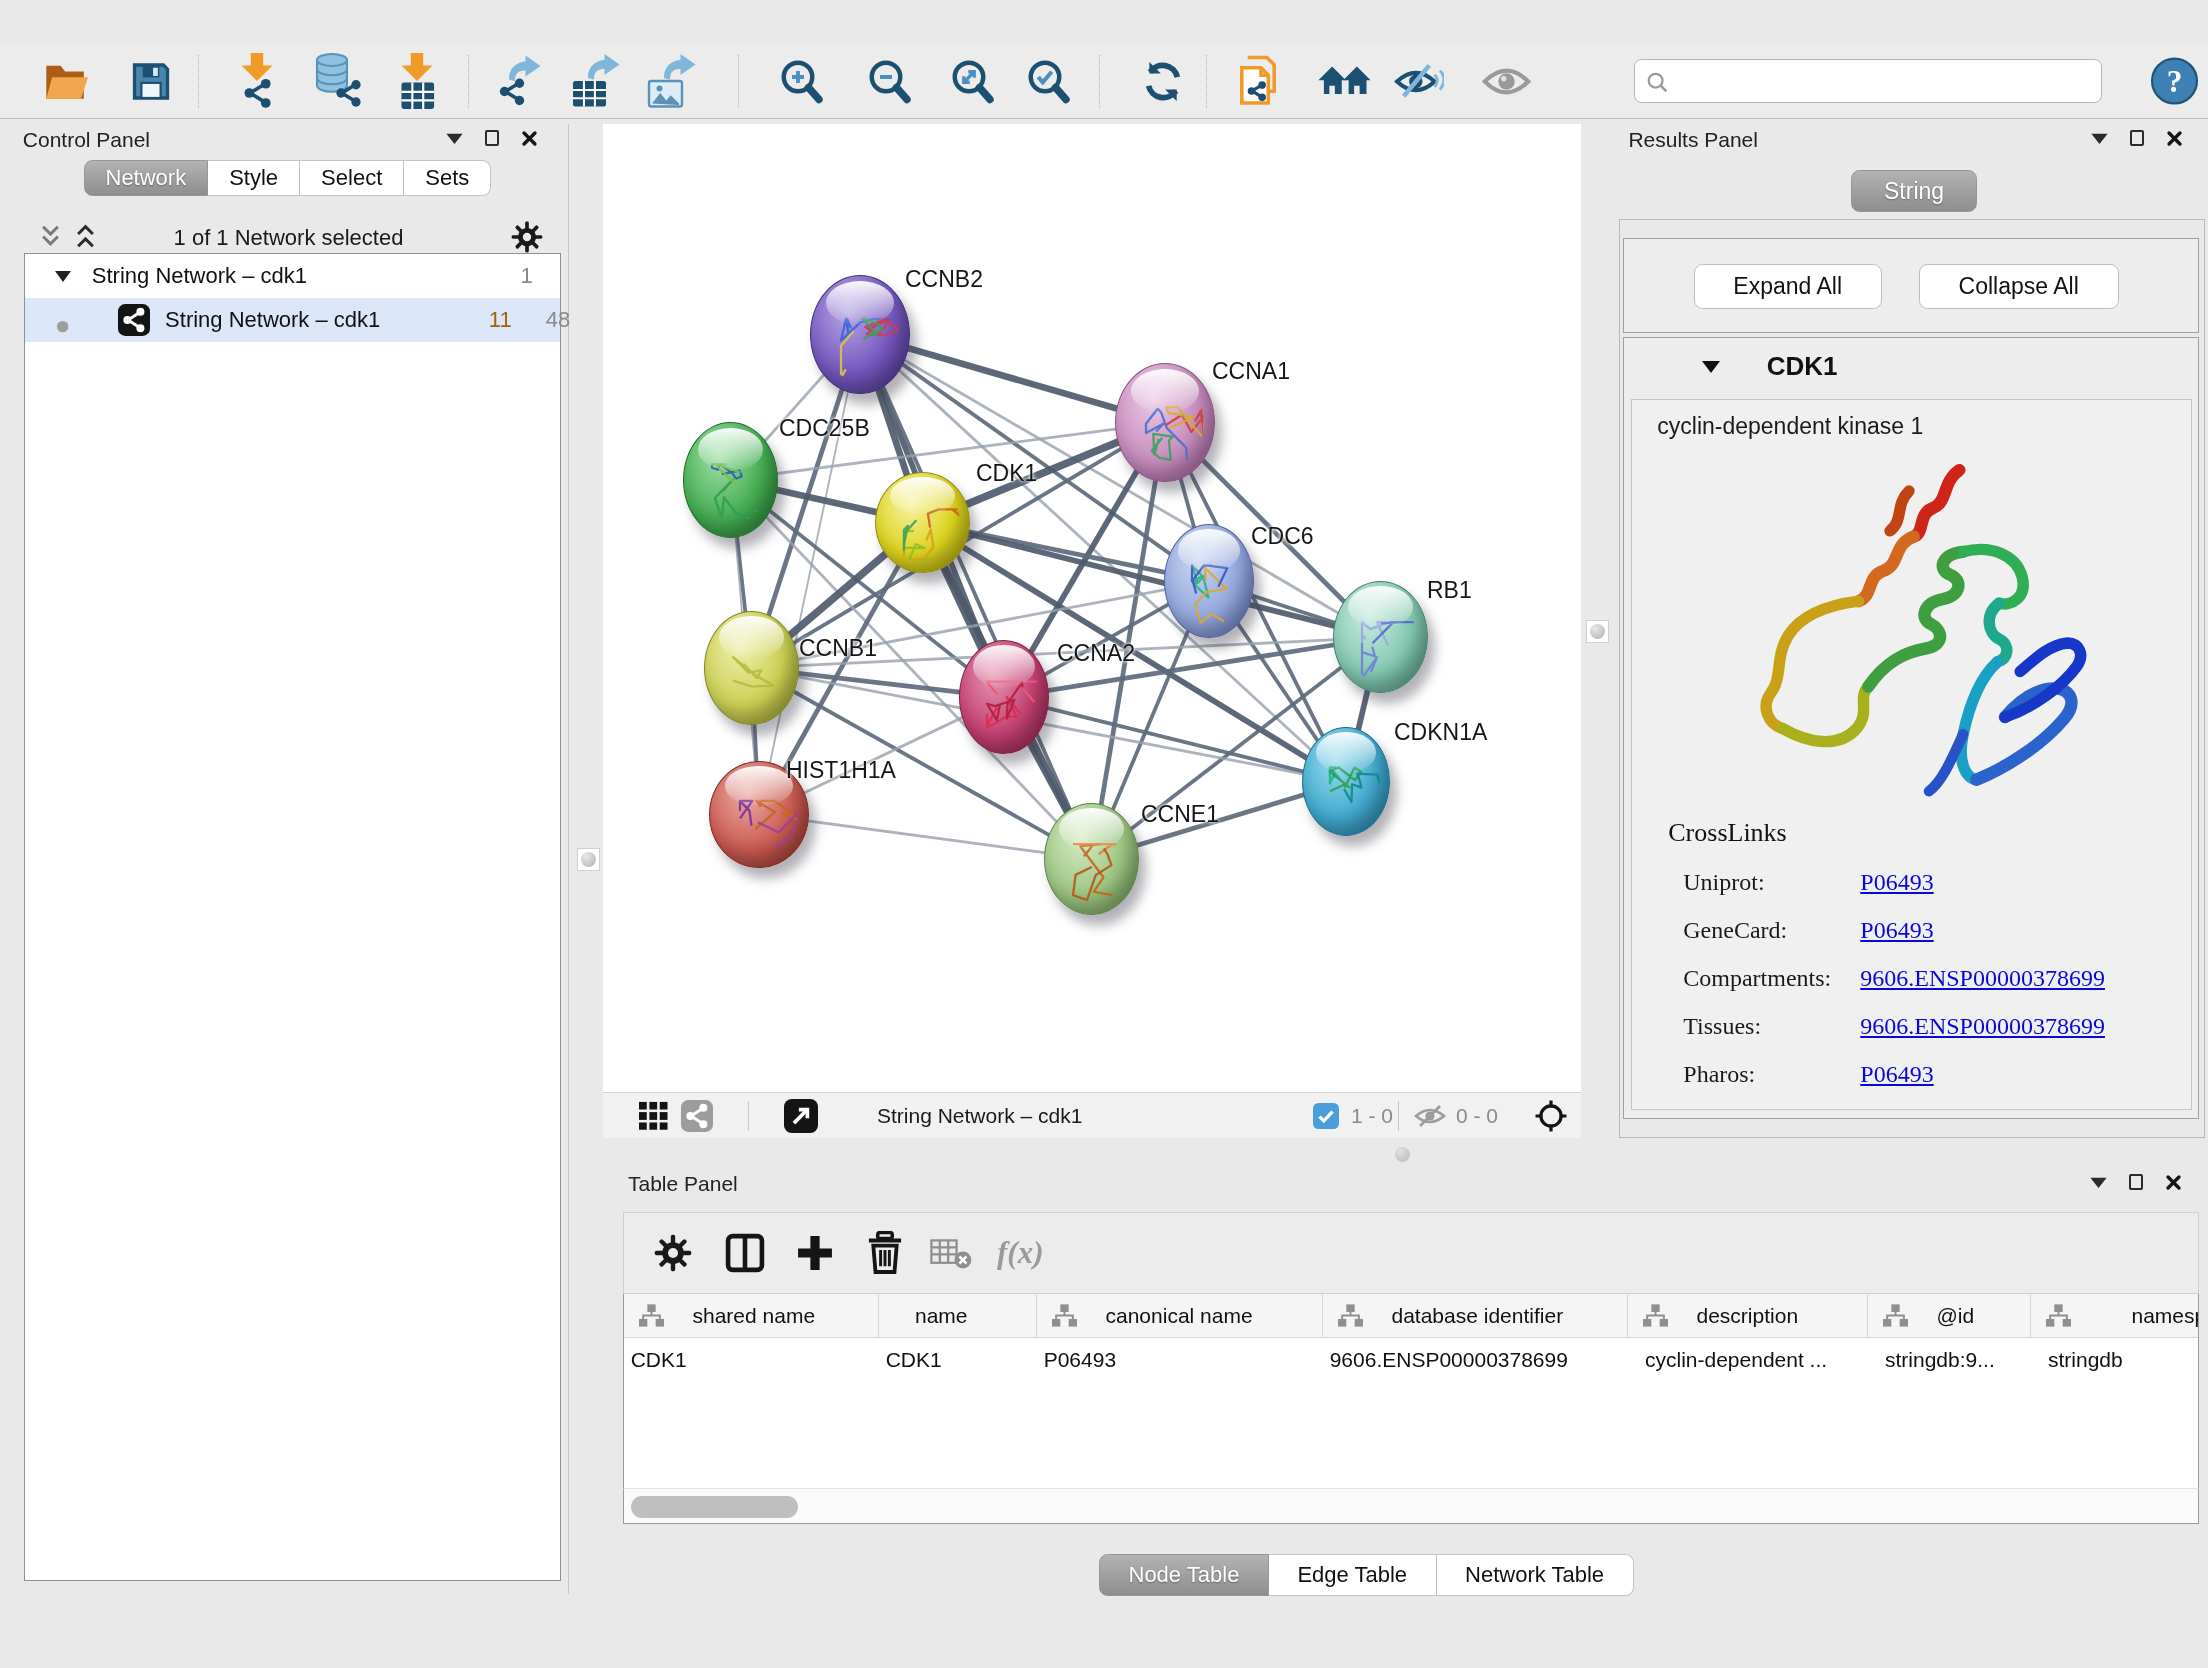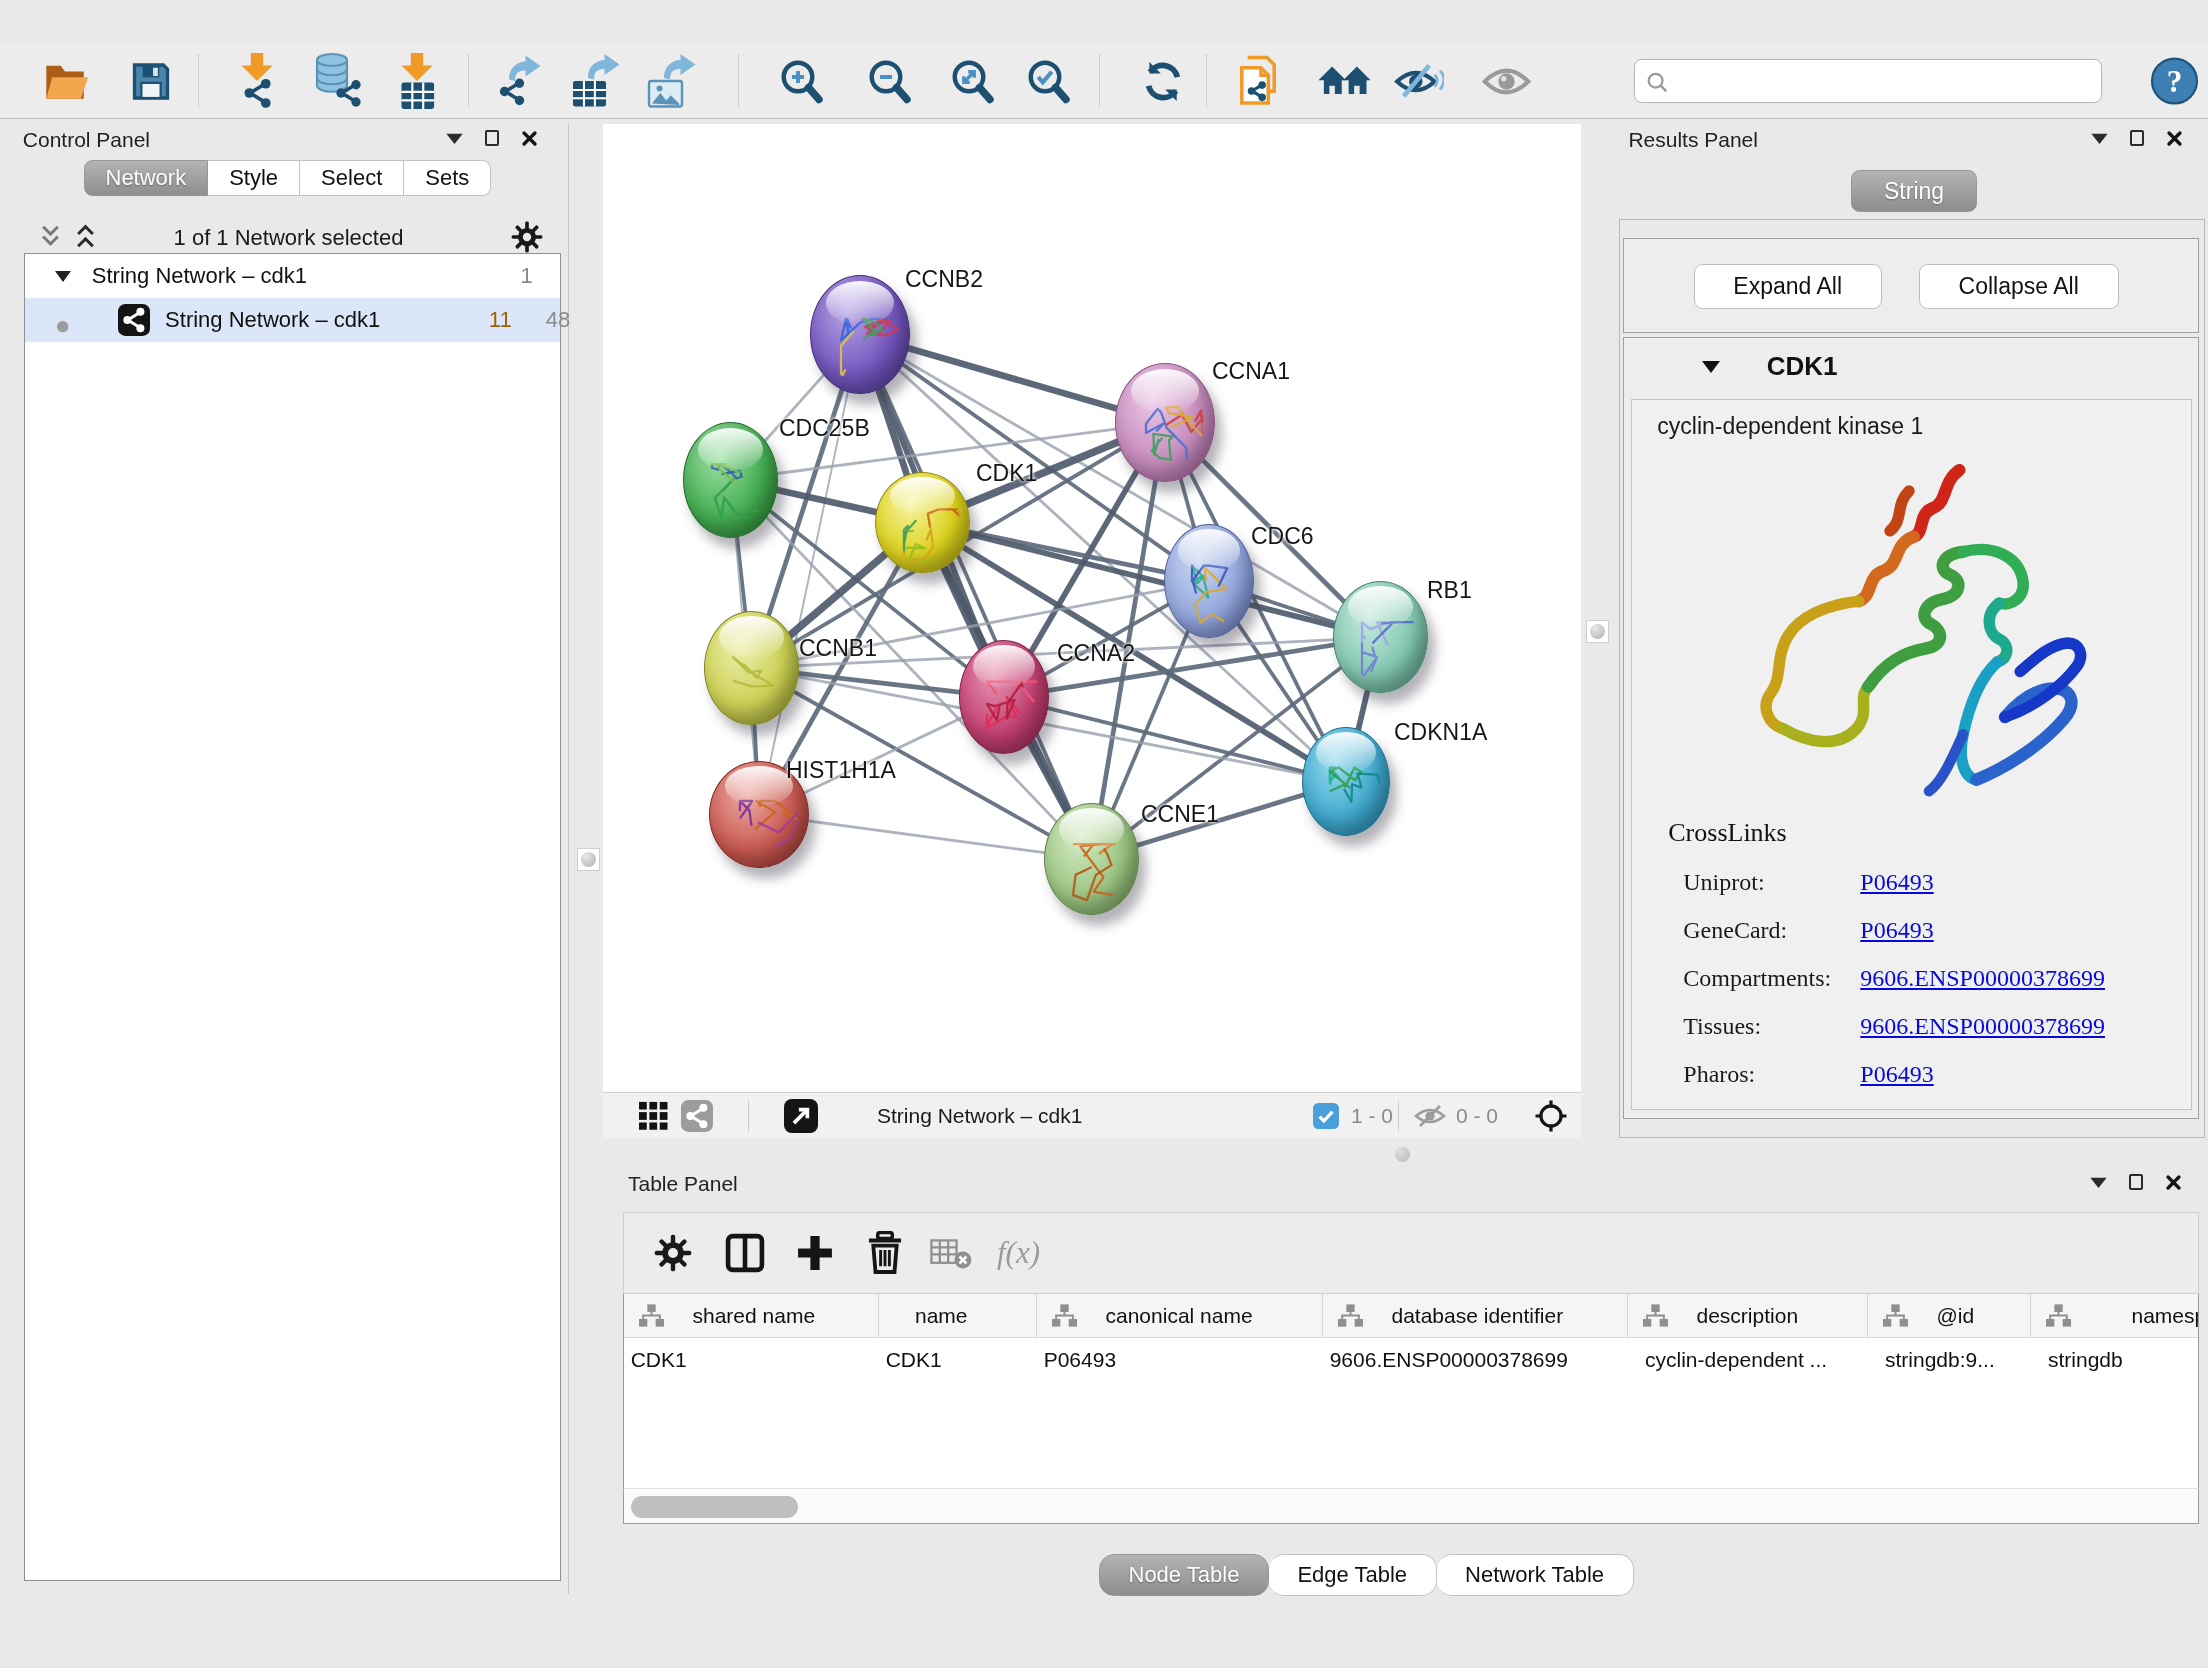--- a/index.html
+++ b/index.html
@@ -114,38 +114,38 @@
     font-size:26px; font-weight:normal; color:#111; }
   #xlinks { position:absolute; left:51px; top:458px; width:495px; }
   .xrow { height:48px; display:flex; align-items:center; font-family:"Liberation Serif", serif; font-size:24px; }
   .xlab { width:177px; color:#1a1a1a; }
   .xlink { color:#0808d8; text-decoration:underline; cursor:pointer; }
 
   
   #table-panel { position:absolute; left:603px; top:1172px; width:1605px; height:432px; }
   #tp-toolbar { position:absolute; left:20px; top:40px; width:1576px; height:82px;
     background:#ececec; border:1px solid #cfcfcf; }
-  .tpico { position:absolute; top:50%; transform:translateY(-50%); display:flex; align-items:center; justify-content:center; }
+  .tpico { position:absolute; top:50%; transform:translateY(-50%); display:flex; align-items:center; justify-content:center;font-weight:bold; }
   .fx { font-family:"Liberation Serif", serif; font-style:italic; font-size:31px; color:#9a9a9a; }
   #tp-table { position:absolute; left:20px; top:122px; width:1576px; height:230px;
     background:#fff; border:1px solid #9a9a9a; border-top:none; overflow:hidden; }
   .thead { display:flex; height:44px; background:#f5f5f5; border-bottom:1px solid #d8d8d8; }
   .th { display:flex; align-items:center; padding-left:15px; border-right:1px solid #d6d6d6;
     font-size:21px; color:#111; flex-shrink:0; overflow:hidden; white-space:nowrap; }
   .th .thicon { width:25px; height:23px; margin-right:28.5px; flex-shrink:0; }
   .th .noicon { margin-left:21px; }
   .trow { display:flex; height:44px; }
   .td { display:flex; align-items:center; font-size:21px; color:#111; flex-shrink:0;
     overflow:hidden; white-space:nowrap; }
   #tp-hscroll { position:absolute; left:20px; top:316px; width:1576px; height:36px;
     background:#fafafa; border:1px solid #9a9a9a; border-top:1px solid #e2e2e2; }
   #tp-hscroll .thumb { position:absolute; left:6.7px; top:6.7px; width:167px; height:22px;
     border-radius:11.4px; background:#bfbfbf; }
   #tp-tabs { position:absolute; left:496px; top:382px; }
-  #tp-tabs .seg { height:42px; padding:0 28.5px; font-size:22px;border-radius:15px; }
+  #tp-tabs .seg { height:42px; padding:0 28.5px; font-size:22px; }
 
   
   #statusbar { position:absolute; left:0; top:1607px; width:2208px; height:61px;
     background:#ececec; border-top:1px solid #b0b0b0; }
   .sb-btn { position:absolute; top:8.6px; width:80px; height:44px; background:#f7f7f7;
     border:1.9px solid #a8a8a8; display:flex; align-items:center; justify-content:center; }
   #memory-btn { position:absolute; right:19px; top:8.6px; width:143px; height:44px; background:#fbfbfb;
     border:1.9px solid #a0a0a0; display:flex; align-items:center; justify-content:center; gap:13.3px; }
   #memory-btn .dot { width:25px; height:25px; border-radius:50%; }
   #memory-btn .mlab { font-size:23px; color:#111; }

